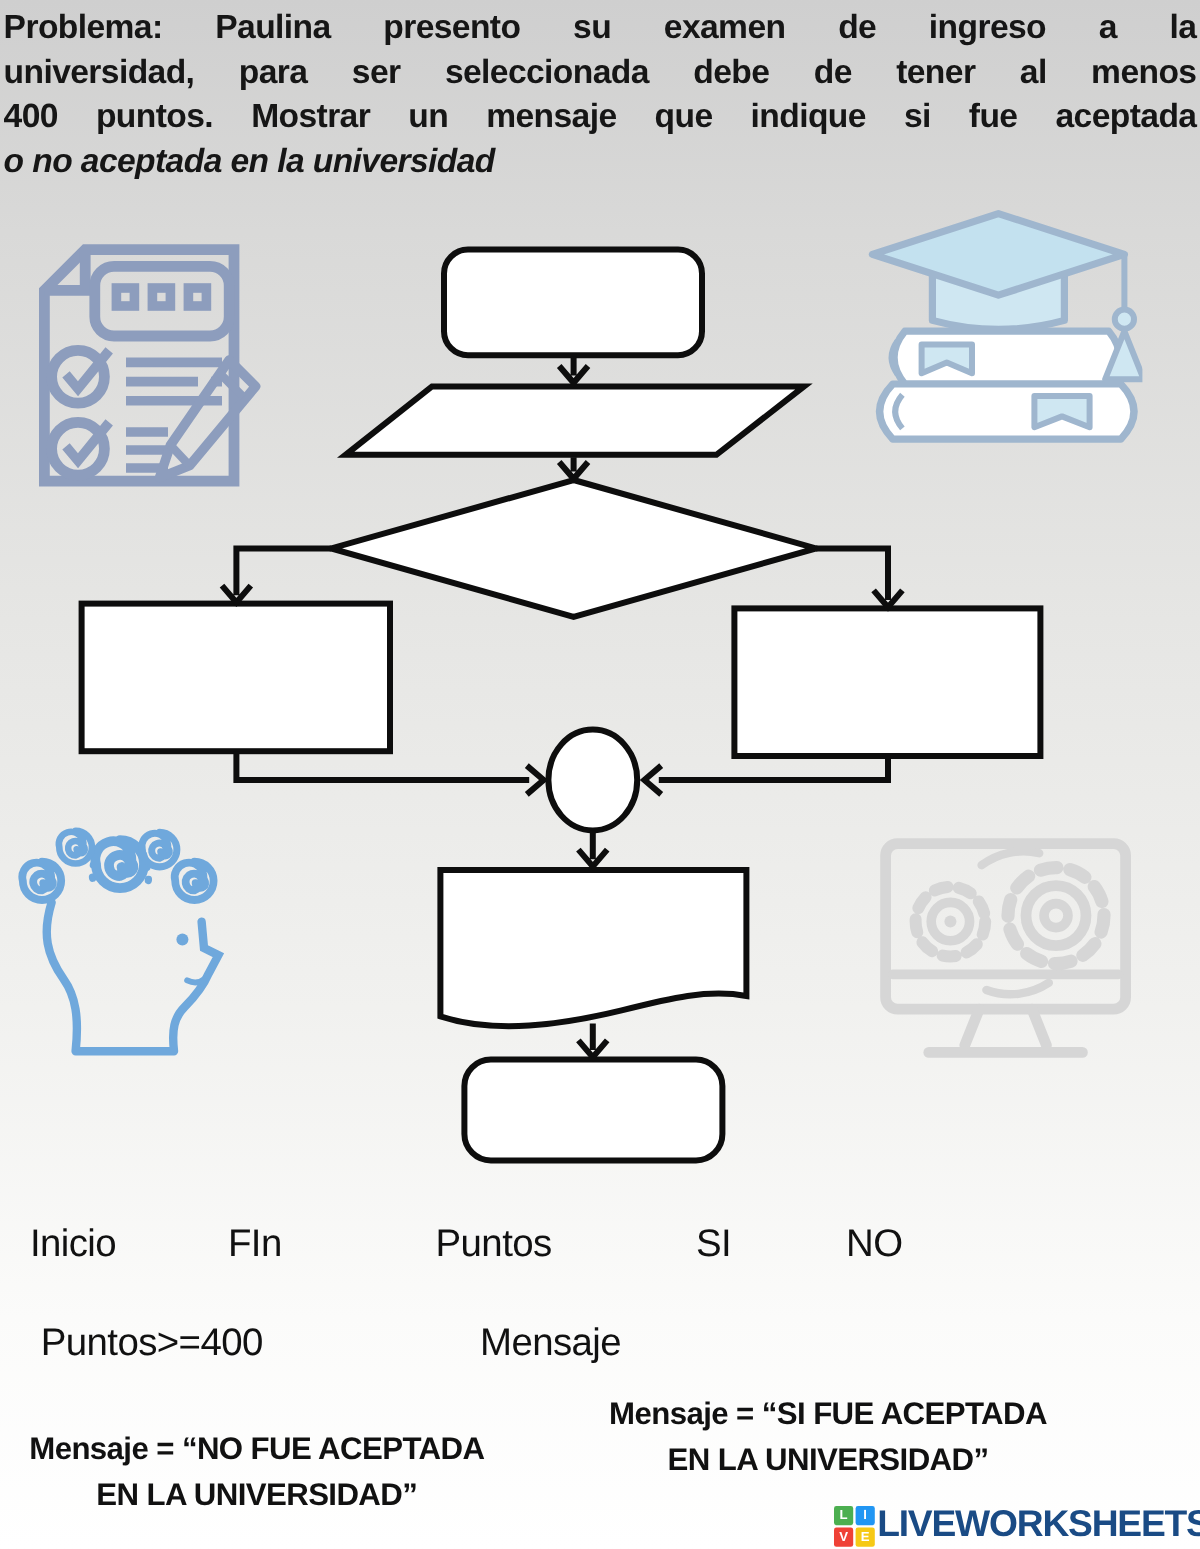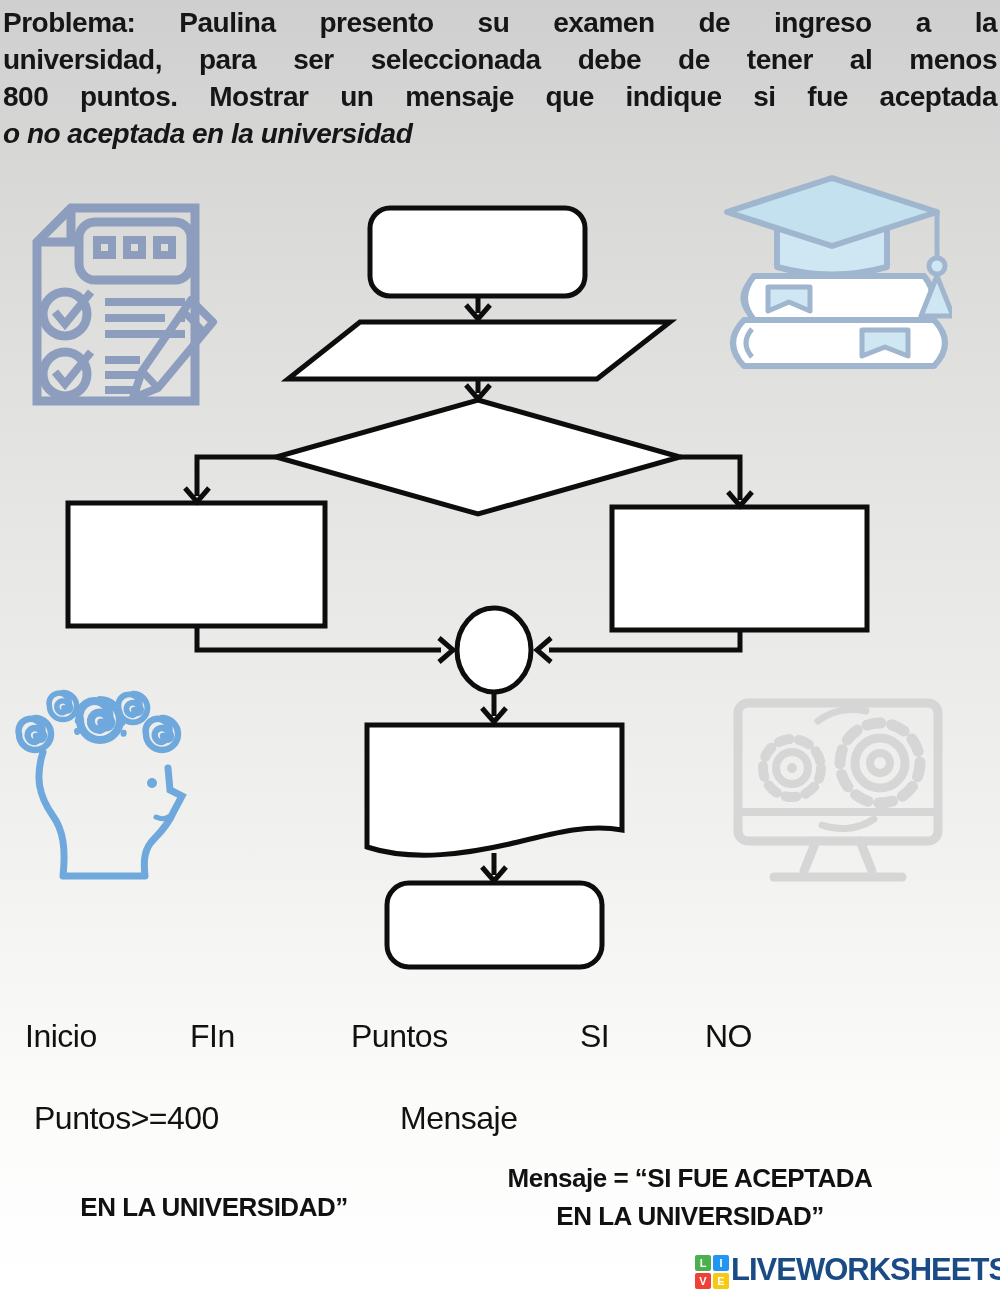--- a/index.html
+++ b/index.html
@@ -42,21 +42,21 @@
   }
 </style>
 </head>
 <body>
 
 <div class="page">
 
   <div class="problem">
     <div class="problem-line">Problema: Paulina presento su examen de ingreso a la</div>
     <div class="problem-line">universidad, para ser seleccionada debe de tener al menos</div>
-    <div class="problem-line">800 puntos. Mostrar un mensaje que indique si fue aceptada</div>
+    <div class="problem-line">400 puntos. Mostrar un mensaje que indique si fue aceptada</div>
     <div class="problem-line last">o no aceptada en la universidad</div>
   </div>
 
   <svg class="icon" style="left:15px;top:198px" width="205" height="215" viewBox="0 0 205 215">
     <g stroke="#8d9dbd" stroke-width="9" fill="none">
       <path d="M56,10 H180 V203 H22 V44 Z"></path>
       <path d="M56,10 V44 H22"></path>
       <rect x="64" y="24" width="112" height="58" rx="16"></rect>
       <rect x="82" y="42" width="15" height="15" stroke-width="8"></rect>
       <rect x="112" y="42" width="15" height="15" stroke-width="8"></rect>
@@ -144,28 +144,29 @@
       <path d="M680,457 H740 V500 M728,492 L740,506 L752,492"></path>
       <path d="M197,626 V650 H441 M439,638 L453,650 L439,662"></path>
       <path d="M740,630 V650 H549 M551,638 L537,650 L551,662"></path>
       <path d="M494,692 V716 M482,708 L494,722 L506,708"></path>
       <path d="M494,853 V875 M482,867 L494,881 L506,867"></path>
     </g>
   </svg>
 
   <span class="wb" style="left:25px;top:1018px">Inicio</span>
   <span class="wb" style="left:190px;top:1018px">FIn</span>
-  <span class="wb" style="left:351px;top:1018px">Puntos</span>
+  <span class="wb" style="left:363px;top:1018px">Puntos</span>
   <span class="wb" style="left:580px;top:1018px">SI</span>
   <span class="wb" style="left:705px;top:1018px">NO</span>
 
   <span class="wb" style="left:34px;top:1100px">Puntos&gt;=400</span>
   <span class="wb" style="left:400px;top:1100px">Mensaje</span>
 
   <div class="answer" style="left:0;top:1188px;width:428px">
+    <div>Mensaje = “NO FUE ACEPTADA</div>
     <div>EN LA UNIVERSIDAD”</div>
   </div>
   <div class="answer" style="left:470px;top:1159px;width:440px">
     <div>Mensaje = “SI FUE ACEPTADA</div>
     <div>EN LA UNIVERSIDAD”</div>
   </div>
 
   <div class="brand">
     <div class="brand-grid">
       <span class="brand-sq sq-l">L</span>

